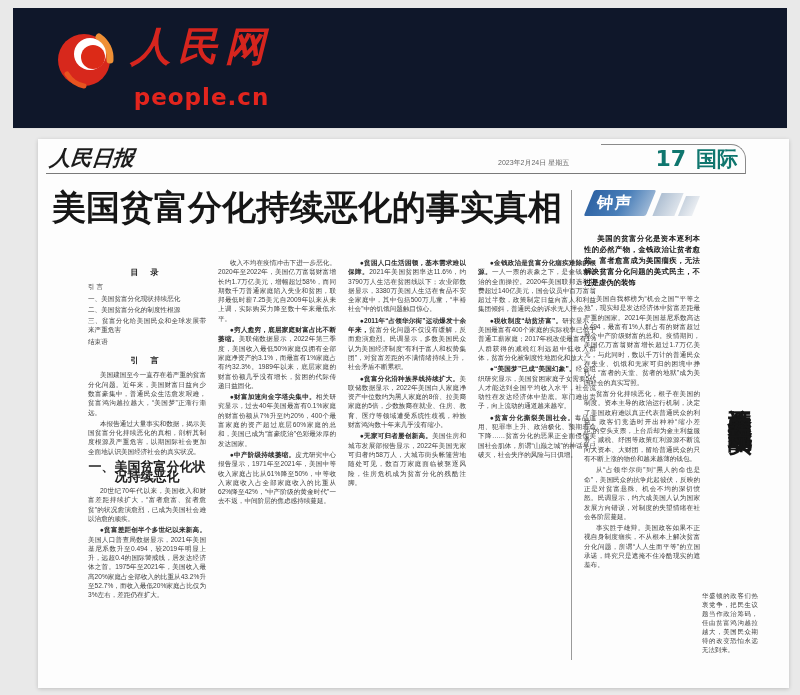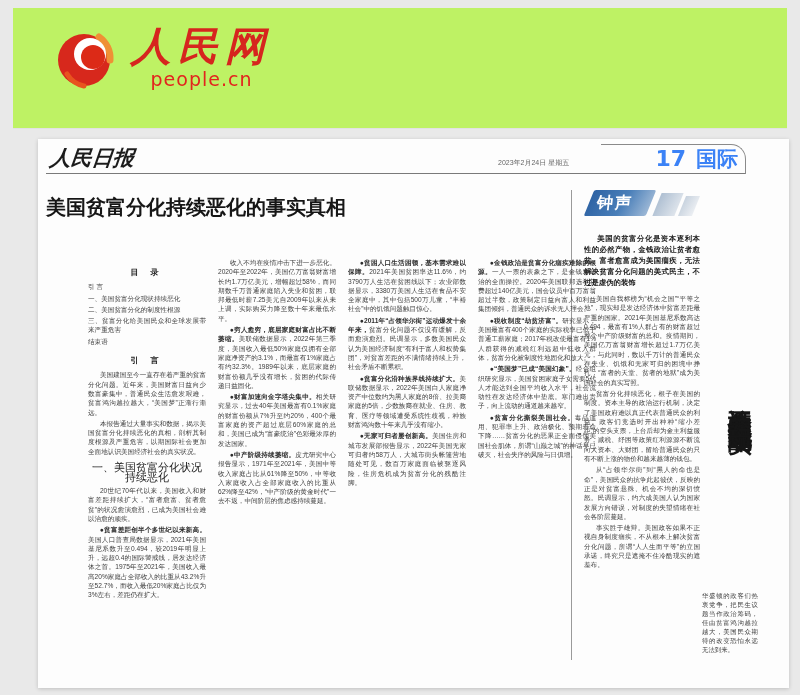--- a/index.html
+++ b/index.html
@@ -4,67 +4,67 @@
 <style>
   html,body{margin:0;padding:0;}
   body{
     width:800px;height:695px;position:relative;overflow:hidden;
     background:#e9e9e9;
     font-family:"Liberation Sans",sans-serif;
   }
   
   .site-header{
     position:absolute;left:13px;top:8px;width:774px;height:120px;
-    background:#bef264;border-bottom:1px solid #e2e2e2;
+    background:#0f172a;border-bottom:1px solid #e2e2e2;
   }
   .logo{position:absolute;left:40px;top:16px;display:flex;align-items:flex-start;cursor:pointer;}
   .logo-mark{width:66px;height:66px;}
   .logo-texts{margin-left:12px;display:flex;flex-direction:column;align-items:center;}
   .logo-cn{
     font-family:"DejaVu Serif",serif;font-style:italic;font-weight:bold;
     font-size:40px;line-height:44px;color:#d6251e;letter-spacing:7px;
   }
   .logo-domain{
-    font-family:"DejaVu Sans",sans-serif;font-weight:normal;
-    font-size:19px;color:#e2251e;letter-spacing:1px;margin-top:0px;
+    font-family:"DejaVu Sans",sans-serif;font-weight:bold;
+    font-size:23px;color:#e2251e;letter-spacing:1px;margin-top:16px;
   }
   
   .paper{
     position:absolute;left:38px;top:139px;width:751px;height:549px;
     background:#fdfdfd;box-shadow:0 1px 4px rgba(0,0,0,.18);
   }
   .masthead{
     position:absolute;left:12px;top:5px;width:140px;
     font-family:"DejaVu Serif",serif;font-weight:bold;font-style:italic;
     font-size:21px;color:#1c1c1c;transform:skewX(-6deg);white-space:nowrap;
   }
   .paper-date{
     position:absolute;left:460px;top:19px;width:110px;
     font-size:7px;color:#666;letter-spacing:0px;white-space:nowrap;
   }
   .page-no{
     position:absolute;left:572px;top:6px;width:128px;text-align:right;
-    font-size:21px;font-weight:bold;color:#3b82f6;white-space:nowrap;
+    font-size:21px;font-weight:bold;color:#0f766e;white-space:nowrap;
     font-family:"DejaVu Sans",sans-serif;
   }
   .page-no .num{font-size:22px;margin-right:10px;}
   .tab-curve{
     position:absolute;left:563px;top:5px;width:144px;height:29px;
     border-top:1.5px solid #8a8a8a;border-right:1.5px solid #8a8a8a;
     border-top-right-radius:15px;
   }
   .header-rule{
     position:absolute;left:8px;top:34px;width:699px;height:0;
     border-top:1.5px solid #7a7a7a;
   }
   
   .headline{
-    position:absolute;left:8px;top:50px;width:516px;text-align:left;
+    position:absolute;left:8px;top:50px;width:516px;text-align:right;
     font-family:"DejaVu Sans",sans-serif;font-weight:bold;
-    font-size:20px;line-height:36px;color:#161616;letter-spacing:0px;
+    font-size:34px;line-height:36px;color:#161616;letter-spacing:0px;
     white-space:nowrap;
   }
   .headline-sub{
     position:absolute;left:8px;top:96px;width:516px;text-align:center;
     font-size:8px;font-weight:bold;color:#333;
   }
   .vdivider{
     position:absolute;left:533px;top:51px;height:470px;width:0;
     border-left:1px solid #9a9a9a;
   }
@@ -79,21 +79,21 @@
   .col p{margin:0 0 2px 0;}
   .blk-p{text-indent:1.8em;}
   .blk-b{text-indent:1.8em;}
   .blk-b b{font-weight:bold;color:#2e2e2e;}
   .blk-toc{text-indent:0;margin:0 0 1px 0;}
   .blk-hc{
     text-align:center;font-weight:bold;font-size:8px;letter-spacing:5px;
     margin:10px 0 5px 0 !important;color:#222;
   }
   .blk-h{
-    font-weight:normal;font-size:11px;line-height:10px;color:#222;
+    font-weight:bold;font-size:13px;line-height:10px;color:#222;
     margin:6px 0 4px 0 !important;text-align:center;
   }
   
   .zs-banner{position:absolute;left:547px;top:51px;width:116px;height:27px;}
   .zs-banner .band{
     position:absolute;left:4px;top:0;width:62px;height:26px;
     background:linear-gradient(100deg,#2e63a4 0%,#4a7fb9 55%,#9db8d6 100%);
     transform:skewX(-22deg);border-radius:2px;
   }
   .zs-banner .stripe1{

